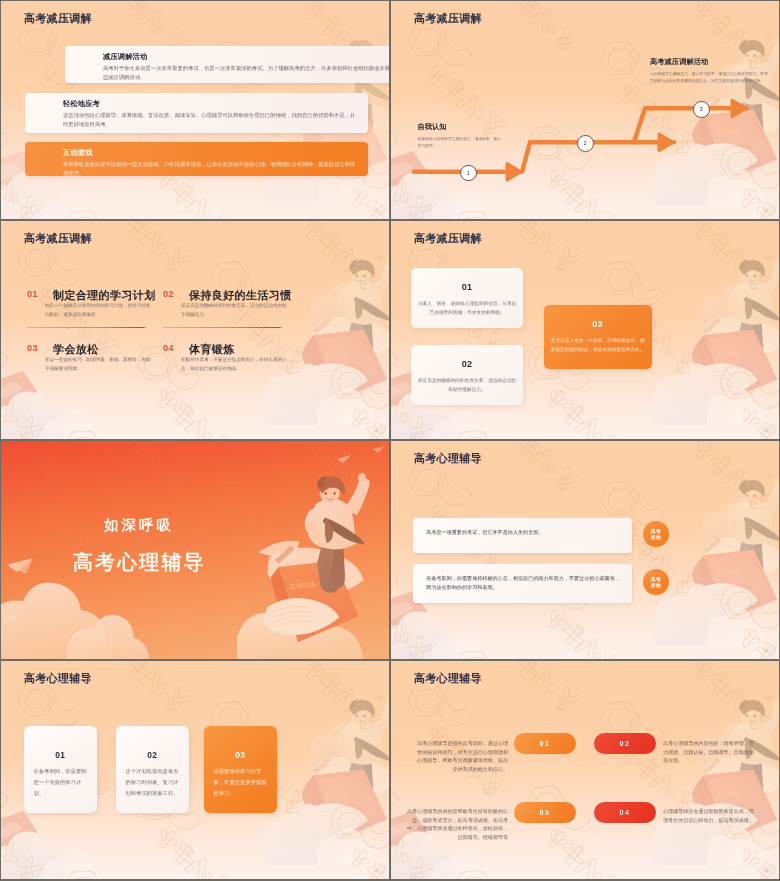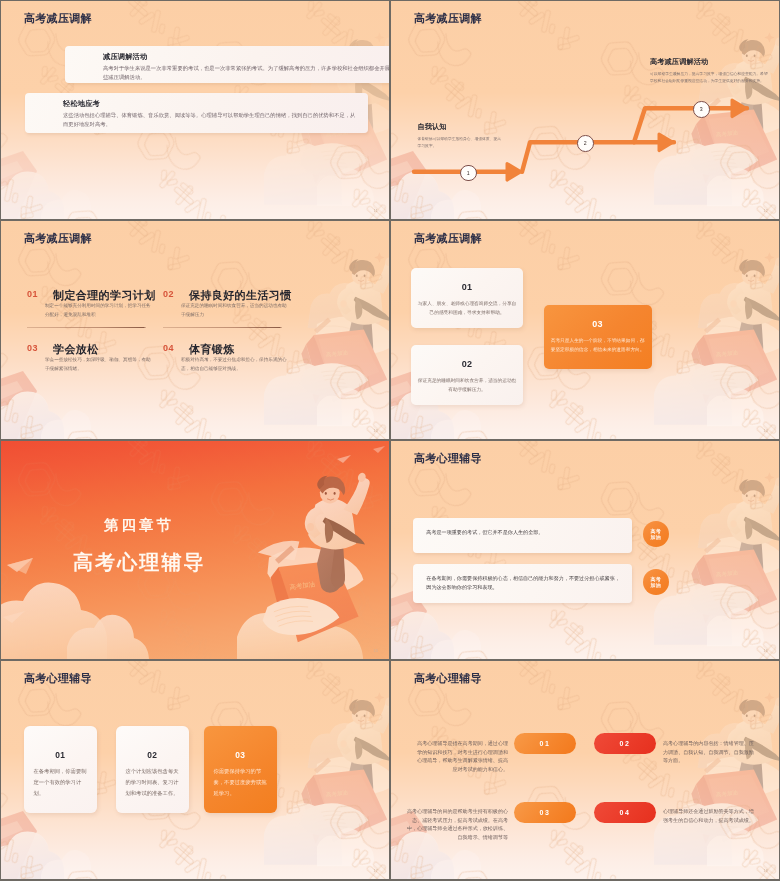--- a/index.html
+++ b/index.html
@@ -235,20 +235,24 @@
 </svg>
 <div class="ttl">高考减压调解</div>
 <div class="c11 c11a">
         <div class="h">减压调解活动</div>
         <div class="b">高考对于学生来说是一次非常重要的考试，也是一次非常紧张的考试。为了缓解高考的压力，许多学校和社会组织都会开展一些减压调解活动。</div>
       </div>
 <div class="c11 c11b">
         <div class="h">轻松地应考</div>
         <div class="b">这些活动包括心理辅导、体育锻炼、音乐欣赏、阅读等等。心理辅导可以帮助学生理自己的情绪，找到自己的优势和不足，从而更好地应对高考。</div>
       </div>
+<div class="c11 c11c">
+        <div class="h">互动游戏</div>
+        <div class="b">学校和社会组织还可以组织一些互动游戏、户外拓展等活动，让学生在活动中放松心情、增强团队合作精神，提高自信心和应变能力。</div>
+      </div>
 <div class="pgno">11</div>
 </div>
 <div class="slide s1">
 <div class="bg"></div>
 <svg class="art artL" viewBox="0 0 388 218" xmlns="http://www.w3.org/2000/svg">
 <defs>
 <linearGradient id="gBan2" x1="0" y1="0" x2="0.7" y2="1">
   <stop offset="0" stop-color="#ef8f76"></stop>
             <stop offset="1" stop-color="#df6d55"></stop>
           </linearGradient>
@@ -861,21 +865,21 @@
     <path d="M302 118 l-20 18 l-4.5 -5 l20 -18 z" fill="#e0a184" opacity=".7"></path>
   </g>
 
   <path d="M6 124 l26 -7 l-16 14 z" fill="#fff6ec" opacity=".75"></path>
   <path d="M6 124 l26 -7 l-7 16 z" fill="#fde5cd" opacity=".6"></path>
   <path d="M2 176 l22 -6 l-13 12 z" fill="#fff6ec" opacity=".6"></path>
   <path d="M336 18 l14 -4 l-8 8 z" fill="#fff6ec" opacity=".6"></path>
   <path d="M372 8 l12 -3 l-7 7 z" fill="#fff6ec" opacity=".5"></path>
 </g>
 </svg>
-<div class="divlabel">第四章节</div>
+<div class="divlabel">如深呼吸</div>
 <div class="divtitle">高考心理辅导</div>
 <div class="pgno">15</div>
 </div>
 <div class="slide s5">
 <div class="bg"></div>
 <svg class="art artL" viewBox="0 0 388 218" xmlns="http://www.w3.org/2000/svg">
 <defs>
 <linearGradient id="gBan2" x1="0" y1="0" x2="0.7" y2="1">
   <stop offset="0" stop-color="#ef8f76"></stop>
             <stop offset="1" stop-color="#df6d55"></stop>

